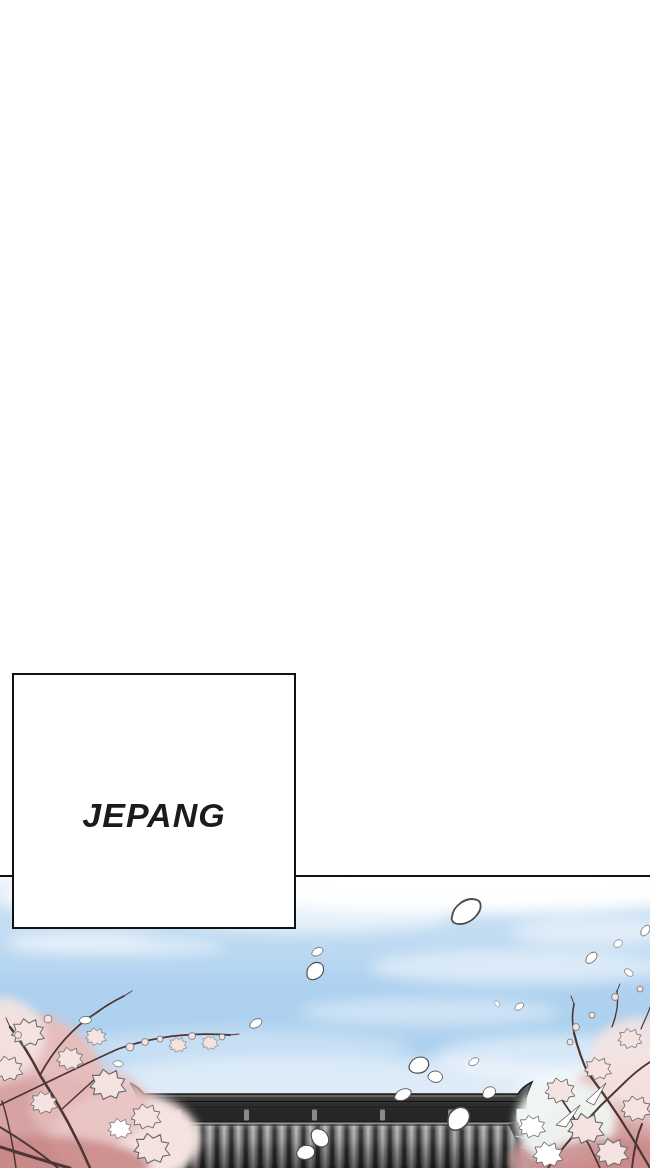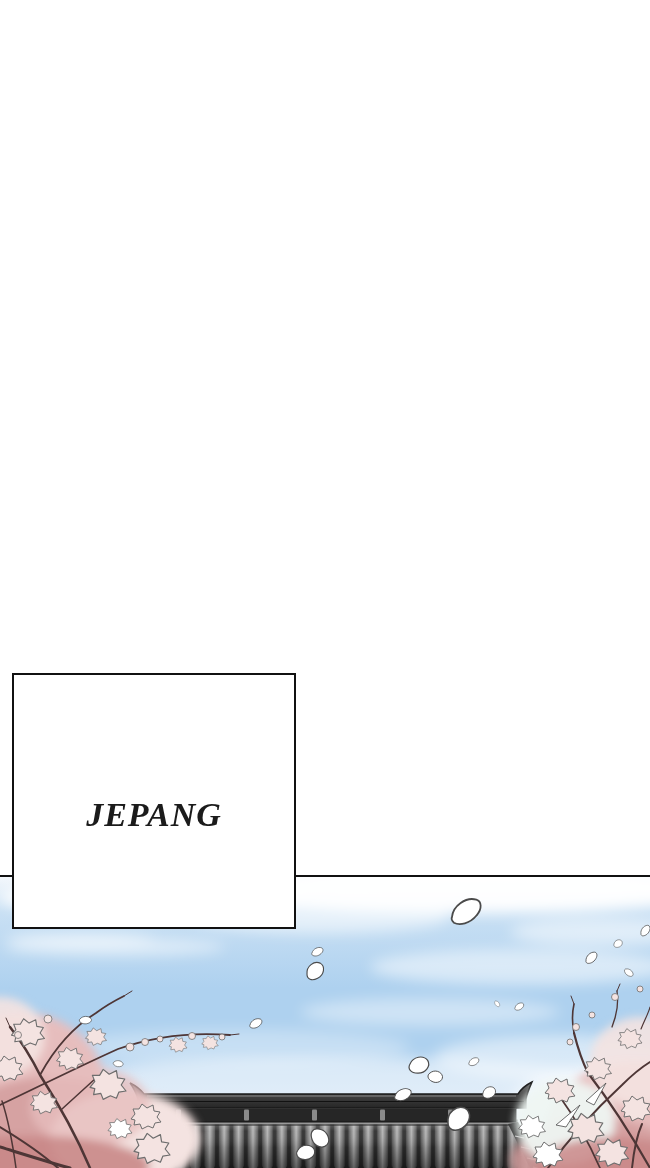--- a/index.html
+++ b/index.html
@@ -16,21 +16,21 @@
   .stage{position:relative;width:650px;height:1168px;background:var(--page-bg);overflow:hidden;}
   .divider{position:absolute;left:0;top:875px;width:650px;height:2px;background:var(--line);}
   .scene{position:absolute;left:0;top:877px;width:650px;height:291px;display:block;}
   .caption-box{
     position:absolute;left:12px;top:673px;width:284px;height:256px;box-sizing:border-box;
     background:var(--caption-bg);border:2px solid var(--line);
     display:flex;align-items:center;justify-content:center;z-index:5;
   }
   .caption-label{
     font-style:italic;font-weight:600;font-size:34px;letter-spacing:1px;
-    color:var(--caption-text);font-family:Liberation Serif, serif;margin-top:28px;
+    color:var(--caption-text);font-family:Liberation Sans, sans-serif;margin-top:28px;
   }
   
   .st-sky-top{stop-color:var(--sky-top);} .st-sky-high{stop-color:var(--sky-high);}
   .st-sky-mid{stop-color:var(--sky-mid);} .st-sky-low{stop-color:var(--sky-low);}
   .st-sky-horizon{stop-color:var(--sky-horizon);}
   .st-tile-d{stop-color:var(--tile-dark);} .st-tile-l{stop-color:var(--tile-light);}
   .st-ridge-l{stop-color:var(--ridge-light);} .st-ridge-m{stop-color:#4a4a4a;} .st-ridge-d{stop-color:var(--ridge-dark);}
   .cloud{fill:var(--cloud);}
   .petal{fill:var(--petal-fill);stroke:var(--petal-outline);stroke-width:1.2;stroke-linejoin:round;}
   .branch{stroke:var(--branch);fill:none;stroke-linecap:round;}

